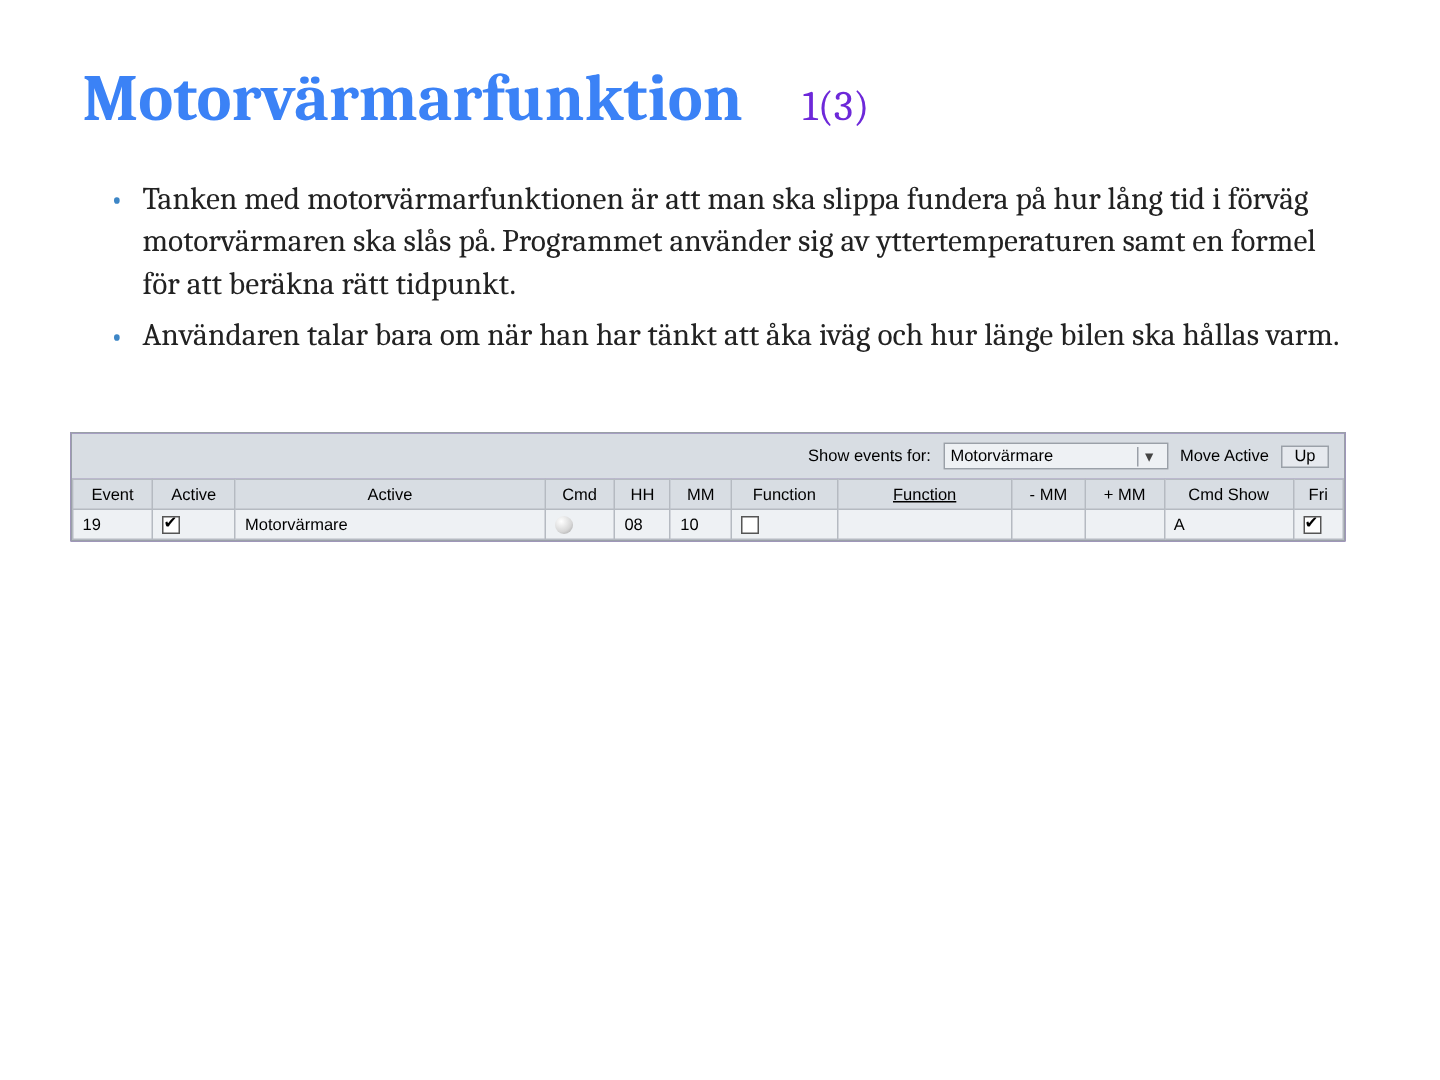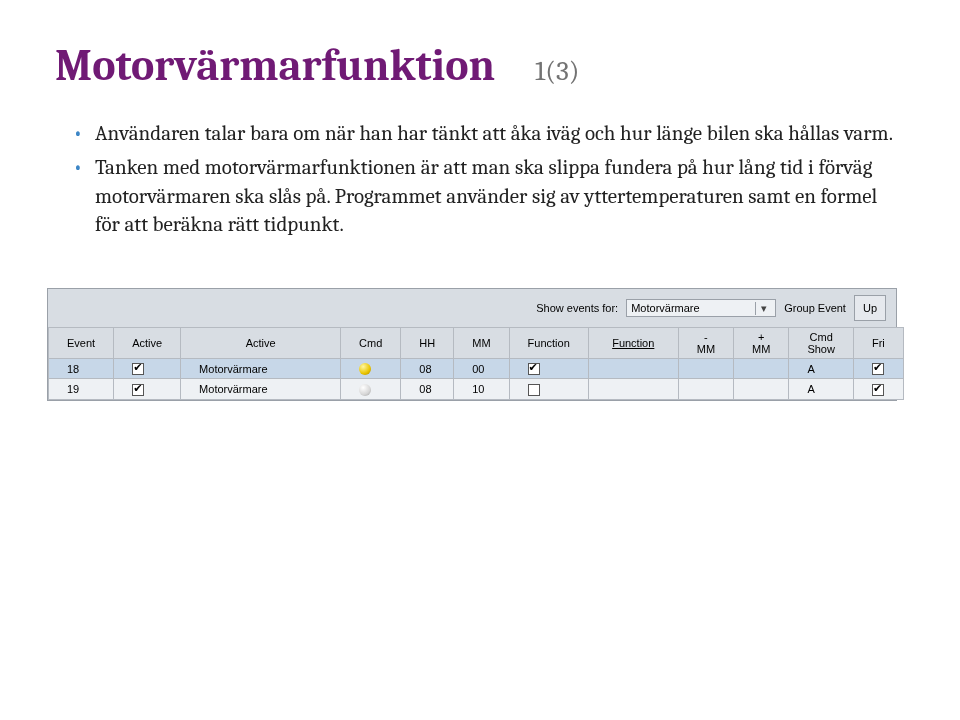--- a/index.html
+++ b/index.html
@@ -18,26 +18,26 @@
   .title-row {
     display: flex;
     align-items: baseline;
     gap: 40px;
     margin-bottom: 28px;
   }
   .title {
     font-family: Cambria, Georgia, serif;
     font-size: 44px;
     font-weight: bold;
-    color: #701a75;
+    color: #3b82f6;
   }
   .pagenum {
     font-family: Cambria, Georgia, serif;
     font-size: 28px;
-    color: #737373;
+    color: #6d28d9;
   }
   ul.bullets {
     list-style: none;
     padding-left: 18px;
     margin-bottom: 50px;
   }
   ul.bullets li {
     position: relative;
     font-size: 21px;
     line-height: 1.35;
@@ -87,33 +87,33 @@
   .panel-top .combo .arrow {
     margin-left: auto;
     border-left: 1px solid #9aa0a8;
     width: 16px;
     text-align: center;
     color: #444;
   }
   .panel-top .btn {
     display: inline-flex;
     align-items: center;
-    height: 26px;
+    height: 15px;
     padding: 0 8px;
     background: #e6e9ee;
     border: 1px solid #9aa0a8;
   }
   table.grid {
     border-collapse: collapse;
     width: 100%;
     background: #eef1f4;
   }
   table.grid th, table.grid td {
     border: 1px solid #b5bac1;
-    padding: 3px 18px;
+    padding: 3px 6px;
     text-align: left;
     font-size: 11px;
     font-weight: normal;
     height: 20px;
   }
   table.grid th {
     background: #d8dde3;
     text-align: center;
   }
   .chk {
@@ -147,66 +147,52 @@
 </head>
 <body>
 
 <div class="slide">
   <div class="title-row">
     <div class="title">Motorvärmarfunktion</div>
     <div class="pagenum">1(3)</div>
   </div>
 
   <ul class="bullets">
+    <li>Tanken med motorvärmarfunktionen är att man ska slippa fundera på hur lång tid i förväg motorvärmaren ska slås på. Programmet använder sig av yttertemperaturen samt en formel för att beräkna rätt tidpunkt.</li>
     <li>Användaren talar bara om när han har tänkt att åka iväg och hur länge bilen ska hållas varm.</li>
-    <li>Tanken med motorvärmarfunktionen är att man ska slippa fundera på hur lång tid i förväg motorvärmaren ska slås på. Programmet använder sig av yttertemperaturen samt en formel för att beräkna rätt tidpunkt.</li>
   </ul>
 
   <div class="panel">
     <div class="panel-top">
       <span class="lbl">Show events for:</span>
       <span class="combo">
         <span>Motorvärmare</span>
         <span class="arrow">▾</span>
       </span>
-      <span class="lbl">Group Event</span>
+      <span class="lbl">Move Active</span>
       <span class="btn">Up</span>
     </div>
     <table class="grid">
       <thead>
         <tr>
           <th>Event</th>
           <th>Active</th>
           <th style="min-width:160px;">Active</th>
           <th>Cmd</th>
           <th>HH</th>
           <th>MM</th>
           <th>Function</th>
           <th style="min-width:90px;text-decoration:underline;">Function</th>
           <th>- MM</th>
           <th>+ MM</th>
           <th>Cmd Show</th>
           <th>Fri</th>
         </tr>
       </thead>
       <tbody id="tbody">
-          <tr class="row-sel">
-            <td>18</td>
-            <td class="center"><span class="chk on"></span></td>
-            <td>Motorvärmare</td>
-            <td class="center"><span class="bulb "></span></td>
-            <td class="center">08</td>
-            <td class="center">00</td>
-            <td class="center"><span class="chk on"></span></td>
-            <td></td>
-            <td class="center"></td>
-            <td class="center"></td>
-            <td class="center">A</td>
-            <td class="center"><span class="chk on"></span></td>
-          </tr>
           <tr>
             <td>19</td>
             <td class="center"><span class="chk on"></span></td>
             <td>Motorvärmare</td>
             <td class="center"><span class="bulb off"></span></td>
             <td class="center">08</td>
             <td class="center">10</td>
             <td class="center"><span class="chk "></span></td>
             <td></td>
             <td class="center"></td>

